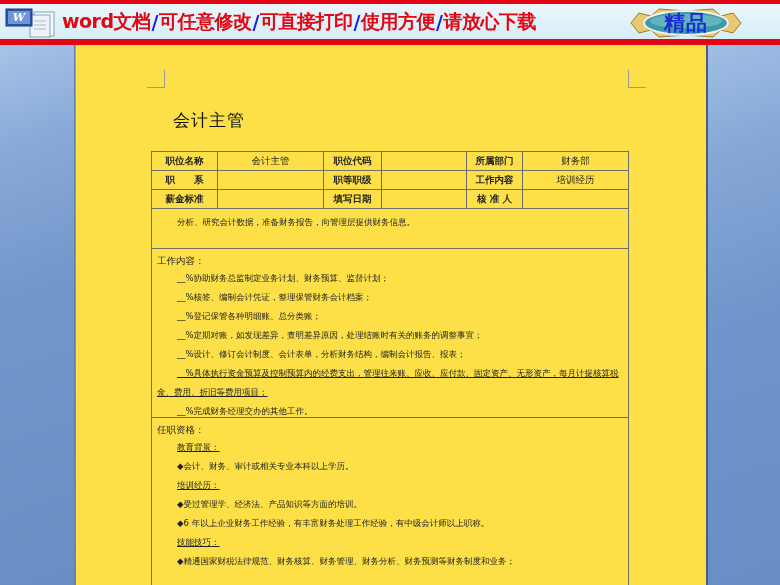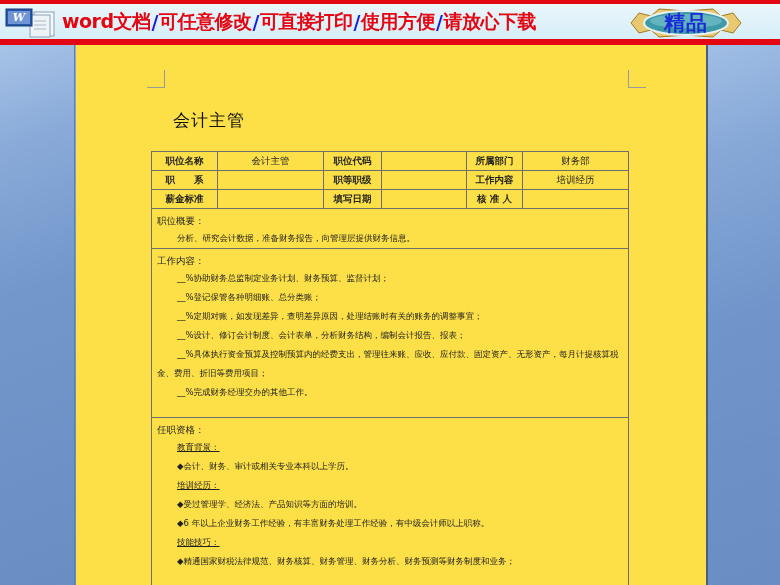--- a/index.html
+++ b/index.html
@@ -70,21 +70,21 @@
   .grid { display: grid; grid-template-columns: 66px 106px 58px 85px 56px 105px; }
   .cell {
     height: 19px; border-right: 1px solid #6e6e6e; border-bottom: 1px solid #6e6e6e;
     display: flex; align-items: center; justify-content: center; white-space: pre;
   }
   .cell.last { border-right: none; }
   .cell.label { font-weight: bold; }
   .section { border-bottom: 1px solid #6e6e6e; padding: 4px 6px 0 5px; position: relative; }
   .sec-title { font-size: 9.5px; height: 16px; line-height: 16px; }
   .sec-line { font-size: 8.5px; line-height: 19px; padding-left: 20px; white-space: nowrap; }
-  .sec-line.wrap { white-space: normal; padding-left: 0; text-indent: 20px; line-height: 19px; }
+  .sec-line.wrap { white-space: normal; padding-left: 0; text-indent: 20px; line-height: 19px; text-decoration: underline; }
   .sub-head { font-size: 8.5px; line-height: 19px; padding-left: 20px; }
   .sub-head span { text-decoration: underline; }
   .bullet-line { font-size: 8.5px; line-height: 19px; padding-left: 20px; white-space: nowrap; }
 </style>
 </head>
 <body>
 
 <div class="banner">
   <div class="banner-inner">
     <div class="word-icon">
@@ -148,27 +148,27 @@
 
       <div class="cell label">薪金标准</div>
       <div class="cell"></div>
       <div class="cell label">填写日期</div>
       <div class="cell"></div>
       <div class="cell label">核 准 人</div>
       <div class="cell last"></div>
     </div>
 
     <div class="section" style="height:40px;">
-      <div class="sec-title">职位概要：</div>
       <div class="sec-line">分析、研究会计数据，准备财务报告，向管理层提供财务信息。</div>
     </div>
 
     <div class="section" style="height:169px;">
       <div class="sec-title">工作内容：</div>
       <div class="sec-line">__%协助财务总监制定业务计划、财务预算、监督计划；</div>
+      <div class="sec-line">__%核签、编制会计凭证，整理保管财务会计档案；</div>
       <div class="sec-line">__%登记保管各种明细账、总分类账；</div>
       <div class="sec-line">__%定期对账，如发现差异，查明差异原因，处理结账时有关的账务的调整事宜；</div>
       <div class="sec-line">__%设计、修订会计制度、会计表单，分析财务结构，编制会计报告、报表；</div>
       <div class="sec-line wrap">__%具体执行资金预算及控制预算内的经费支出，管理往来账、应收、应付款、固定资产、无形资产，每月计提核算税金、费用、折旧等费用项目；</div>
       <div class="sec-line">__%完成财务经理交办的其他工作。</div>
     </div>
 
     <div class="section" style="height:180px; border-bottom:none;">
       <div class="sec-title">任职资格：</div>
       <div class="sub-head"><span>教育背景：</span></div>

